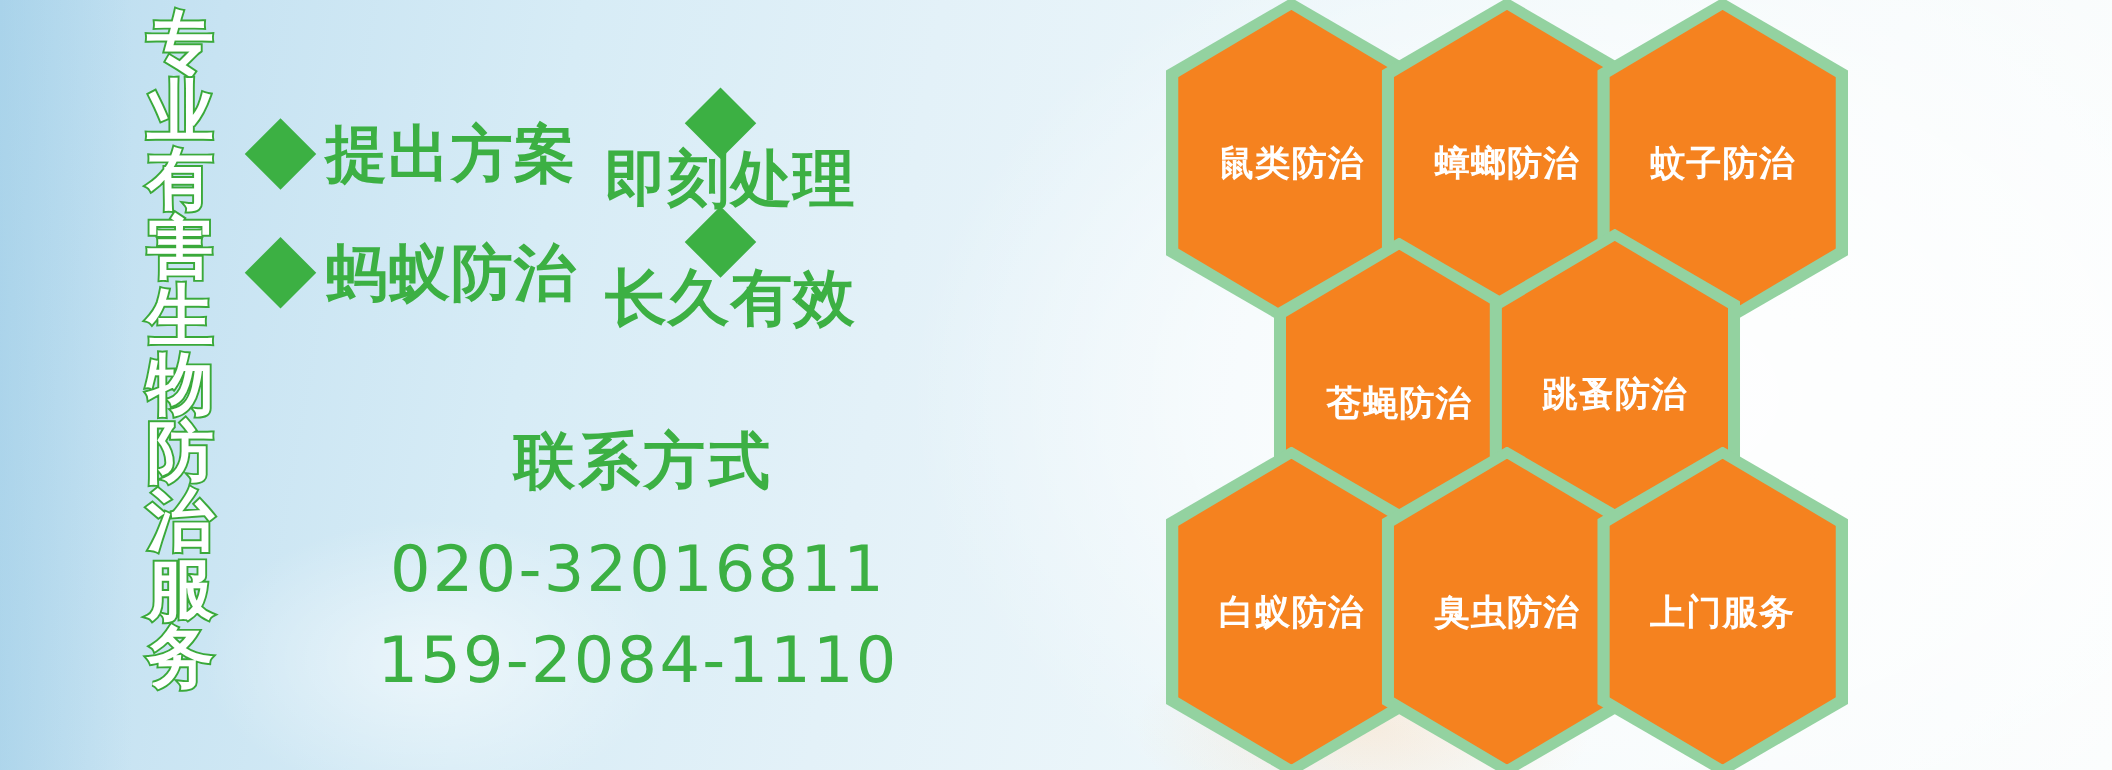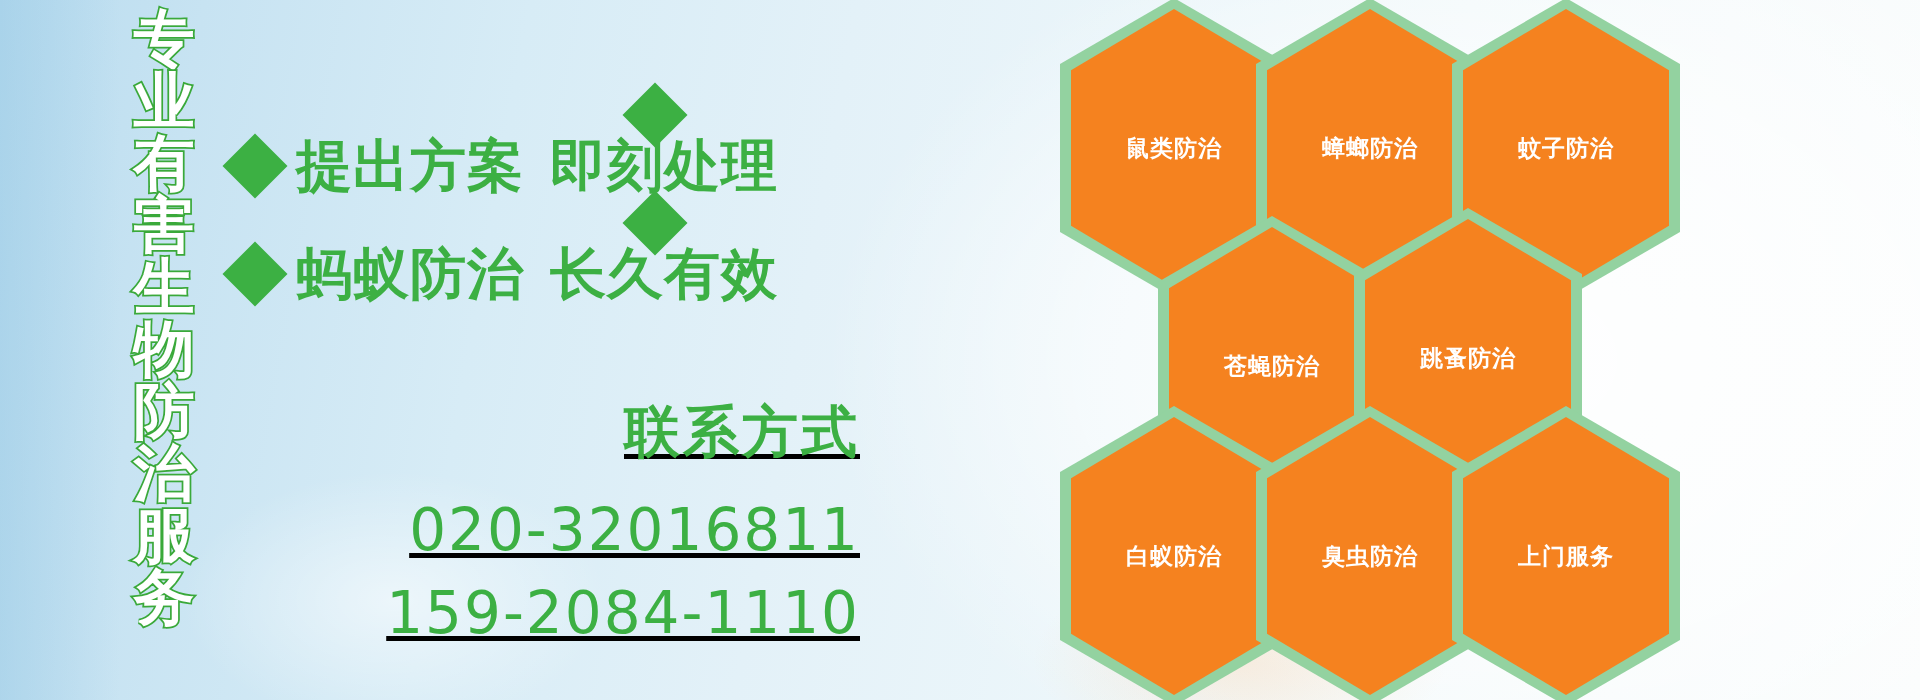--- a/index.html
+++ b/index.html
@@ -71,21 +71,21 @@
 
   
   .features {
     position: absolute;
     left: 232px;
     top: 86px;
     width: 640px;
   }
   .feature-row {
     display: flex;
-    align-items: flex-end;
+    align-items: center;
     height: 108px;
   }
   .feature-item {
     display: flex;
     align-items: center;
   }
   .feature-item + .feature-item { margin-left: 26px; flex-direction: column; }
   .diamond-shape {
     width: 46px;
     height: 46px;
@@ -100,24 +100,23 @@
     color: #3cb043;
     letter-spacing: 1px;
     white-space: nowrap;
     line-height: 1;
   }
 
   
   .contact {
     position: absolute;
     left: 300px;
-    top: 400px;
+    top: 387px;
     width: 560px;
-    text-align: right;
-    text-decoration: underline;
+    text-align: center;
   }
   .contact-title {
     font-size: 56px;
     font-weight: bold;
     color: #3cb043;
     letter-spacing: 3px;
     line-height: 1.15;
     margin-left: 10px;
   }
   .contact-phone {
@@ -157,21 +156,21 @@
     position: absolute;
     inset: 11px;
     background: #f5821f;
     -webkit-clip-path: polygon(50% 0%, 100% 22%, 100% 78%, 50% 100%, 0% 78%, 0% 22%);
     clip-path: polygon(50% 0%, 100% 22%, 100% 78%, 50% 100%, 0% 78%, 0% 22%);
   }
   .hex-label {
     position: relative;
     z-index: 2;
     color: #ffffff;
-    font-size: 23px;
+    font-size: 32px;
     font-weight: bold;
     letter-spacing: 1px;
     white-space: nowrap;
     text-align: center;
     line-height: 1;
   }
 
   
   .hex.r1c1 { left: 0px;   top: -2px; }
   .hex.r1c2 { left: 196px; top: -2px; }

